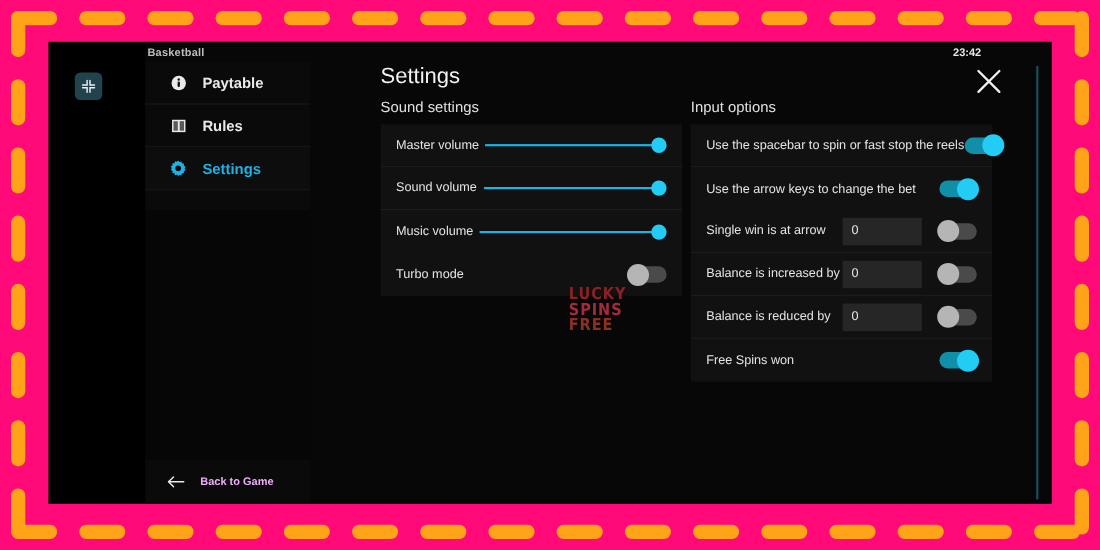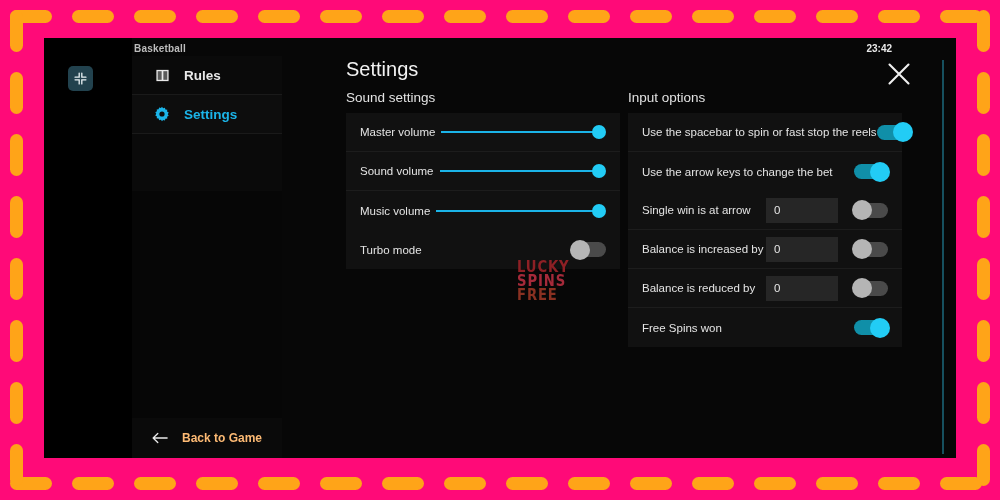--- a/index.html
+++ b/index.html
@@ -59,21 +59,21 @@
     font-size: 13.5px; font-weight: bold;
     border-bottom: 1px solid #1a1a1a;
   }
   .nav-item.active { color: #1BB4E8; background: #0d0d0d; }
   .nav-icon { width: 16px; height: 16px; display: flex; align-items: center; justify-content: center; }
   .nav-spacer { background: #060606; position: absolute; left:0; right:0; top: 135px; bottom: 0; }
 
   .back-btn {
     position: absolute; left: 0; bottom: 0; width: 150px; height: 40px;
     display: flex; align-items: center; padding-left: 20px; gap: 14px;
-    color: #fdba74; font-size: 12px; font-weight: bold; background: #0a0a0a;
+    color: #f0abfc; font-size: 10px; font-weight: bold; background: #0a0a0a;
   }
 
   
   .content { position: absolute; left: 150px; top: 0; right: 0; bottom: 0; }
   .page-title {
     position: absolute; left: 64px; top: 20px;
     font-size: 20px; color: #f2f2f2; font-weight: normal;
   }
   .close-x {
     position: absolute; right: 44px; top: 23px;
@@ -213,20 +213,30 @@
   </div>
 
   <div class="settings-panel">
 
     <div class="game-title">Basketball</div>
     <div class="clock">23:42</div>
 
     <div class="side-nav">
       <div class="nav-item">
         <span class="nav-icon">
+          <svg width="15" height="15" viewBox="0 0 16 16" fill="#e9e9e9">
+            <circle cx="8" cy="8" r="7"></circle>
+            <circle cx="8" cy="4.6" r="1.15" fill="#0a0a0a"></circle>
+            <rect x="6.9" y="6.6" width="2.2" height="5.2" rx="1" fill="#0a0a0a"></rect>
+          </svg>
+        </span>
+        <span>Paytable</span>
+      </div>
+      <div class="nav-item">
+        <span class="nav-icon">
           <svg width="15" height="15" viewBox="0 0 16 16">
             <rect x="1.5" y="2" width="13" height="12" fill="#e9e9e9"></rect>
             <rect x="2.9" y="3.4" width="4.2" height="9.2" fill="#5a5a5a"></rect>
             <rect x="8.9" y="3.4" width="4.2" height="9.2" fill="#5a5a5a"></rect>
           </svg>
         </span>
         <span>Rules</span>
       </div>
       <div class="nav-item active">
         <span class="nav-icon">

